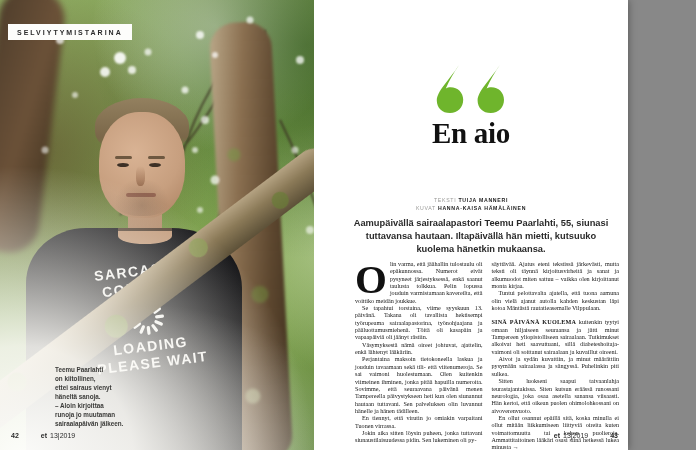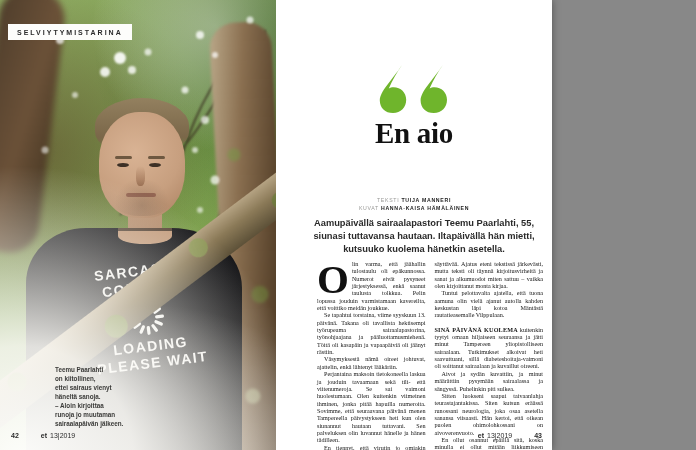--- a/index.html
+++ b/index.html
@@ -1,16 +1,16 @@
 <!DOCTYPE html>
 <html><head>
 <meta charset="utf-8">
 <style>
   html,body{margin:0;padding:0;background:#888;}
-  .spread{position:relative;width:552px;height:450px;display:flex;background:#fff;overflow:hidden;
+  .spread{position:relative;width:628px;height:450px;display:flex;background:#fff;overflow:hidden;
           font-family:"Liberation Sans",sans-serif;box-shadow:0 0 8px rgba(0,0,0,.4);}
   
   .page-left{position:relative;width:348px;height:450px;overflow:hidden;}
   .ph{position:absolute;}
   .foliage{left:0;top:0;width:348px;height:450px;
     background:
       radial-gradient(circle at 88% 10%, rgba(32,70,18,.55), transparent 42%),
       radial-gradient(circle at 62% 6%, rgba(238,246,222,.75), transparent 26%),
       radial-gradient(circle at 96% 55%, rgba(210,230,180,.55), transparent 30%),
       radial-gradient(circle at 12% 34%, rgba(88,60,34,.55), transparent 40%),
@@ -204,21 +204,21 @@
 
     <div class="article-title">
       <div>En aio</div>
     </div>
 
     <div class="byline">
       <div><span>TEKSTI </span><b>TUIJA MANNERI</b></div>
       <div><span>KUVAT </span><b>HANNA-KAISA HÄMÄLÄINEN</b></div>
     </div>
 
-    <div class="standfirst">Aamupäivällä sairaalapastori Teemu Paarlahti, 55, siunasi tuttavansa hautaan. Iltapäivällä hän mietti, kutsuuko kuolema hänetkin asetella.</div>
+    <div class="standfirst">Aamupäivällä sairaalapastori Teemu Paarlahti, 55, siunasi tuttavansa hautaan. Iltapäivällä hän mietti, kutsuuko kuolema hänetkin mukaansa.</div>
 
     <div class="body">
       <div class="col">
         <p><span class="dropcap">O</span><span>lin varma, että jäähallin tulostaulu oli epäkunnossa. Numerot eivät pysyneet järjestyksessä, enkä saanut taulusta tolkkua. Pelin lopussa jouduin varmistamaan kavereilta, että voittiko meidän joukkue.</span></p>
         <p class="ind">Se tapahtui torstaina, viime syyskuun 13. päivänä. Takana oli tavallista hektisempi työrupeama sairaalapastorina, työnohjaajana ja pääluottamusmiehenä. Töitä oli kasapäin ja vapaapäiviä oli jäänyt rästiin.</p>
         <p class="ind">Väsymyksestä nämä oireet johtuvat, ajattelin, enkä lähtenyt lääkäriin.</p>
         <p class="ind">Perjantaina maksoin tietokoneella laskua ja jouduin tavaamaan sekä tili- että viitenumeroja. Se sai vaimoni huolestumaan. Olen kuitenkin viimeinen ihminen, jonka pitää hapuilla numeroita. Sovimme, että seuraavana päivänä menen Tampereella päivystykseen heti kun olen siunannut hautaan tuttavani. Sen palveluksen olin luvannut hänelle ja hänen tädilleen.</p>
         <p class="ind">En tiennyt, että virutin jo omiakin varpaitani Tuonen virrassa.</p>
         <p class="ind">Jokin aika sitten löysin puheen, jonka tuttavani siunaustilaisuudessa pidin. Sen lukeminen oli py-</p>
       </div>

